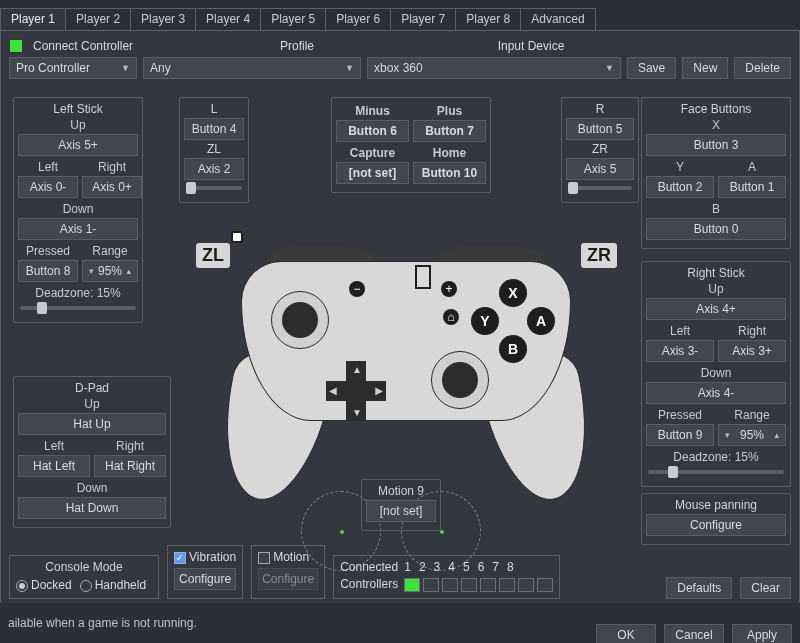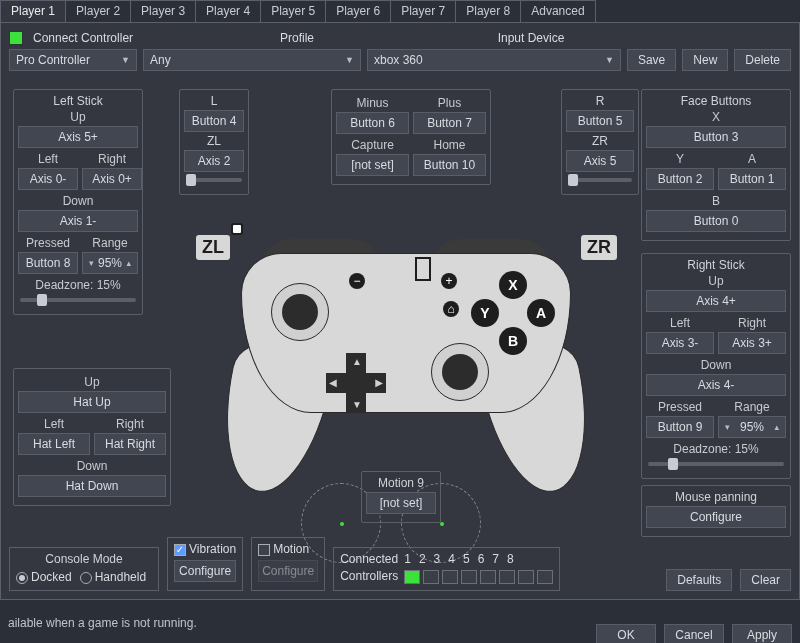--- a/index.html
+++ b/index.html
@@ -1,37 +1,37 @@
 <!DOCTYPE html>
 <html><head>
 <meta charset="utf-8">
 <style>
   * { box-sizing: border-box; margin: 0; padding: 0; font-family: "Segoe UI", Arial, sans-serif; }
   body { background: #2b2f37; color: #d8dbe0; font-size: 12px; width: 800px; height: 643px; overflow: hidden; position: relative; }
   
-  .tabs { display: flex; height: 22px; }
+  .tabs { display: flex; height: 22px; margin-top: 8px; }
   .tab { padding: 3px 10px; background: #2b2f37; color: #c8cbd2; border: 1px solid #5b606b; border-bottom: none; cursor: pointer; font-size: 12px; margin-right: -1px; }
   .tab.active { background: #34373f; color: #e8eaee; }
   .panel { background: #34373f; border: 1px solid #5b606b; height: 578px; position: relative; }
   
   .toprow { display: flex; align-items: center; padding: 8px 8px 0 8px; gap: 10px; }
   .chk-sq { width: 14px; height: 14px; background: #3ae23a; border: 1px solid #303338; flex: none; }
   .sel, .btn { background: #424651; border: 1px solid #585d68; color: #d8dbe0; font-size: 12px; height: 22px; display: flex; align-items: center; justify-content: center; cursor: pointer; }
   .sel { justify-content: space-between; padding: 0 6px; }
   .btn { padding: 0 10px; }
   .caret { font-size: 9px; color: #b8bcc5; }
   .row2 { display: flex; padding: 4px 8px 8px 8px; gap: 6px; }
   .lblc { text-align: center; font-size: 12px; color: #d8dbe0; }
 
   .body { position: absolute; top: 60px; left: 0; right: 0; bottom: 0; }
 
   .col { position: absolute; }
   .col-ls   { left: 12px;  top: 6px;  width: 130px; }
   .col-lz   { left: 178px; top: 6px;  width: 70px; }
-  .col-cbtn { left: 330px; top: 6px;  width: 160px; }
+  .col-cbtn { left: 330px; top: 6px;  width: 160px; font-weight: bold; }
   .col-rz   { left: 560px; top: 6px;  width: 78px; }
   .col-face { left: 640px; top: 6px;  width: 150px; }
   .col-rs   { left: 640px; top: 170px;width: 150px; }
   .col-dpad { left: 12px;  top: 285px;width: 158px; }
 
   .grp { border: 1px solid #5a5f6a; border-radius: 2px; padding: 4px 4px 6px 4px; margin-bottom: 6px; }
   .glabel { text-align: center; font-size: 12px; color: #cfd2d9; margin-bottom: 2px; }
   .sub   { text-align: center; font-size: 12px; color: #c7cad1; margin-top: 2px; }
   .bindbtn { background: #424651; border: 1px solid #585d68; color: #d8dbe0; height: 22px; display: flex; align-items: center; justify-content: center; cursor: pointer; font-size: 12px; min-width: 60px; margin: 2px auto; }
   .row-lr { display: flex; justify-content: space-between; gap: 4px; }
@@ -283,20 +283,21 @@
           </div>
       </div>
       <div class="grp">
         <div class="glabel">Mouse panning</div>
         <div class="bindbtn" style="min-width:90px;">Configure</div>
       </div>
     </div>
 
     <div class="col col-dpad">
       <div class="grp">
+        <div class="glabel">D-Pad</div>
         <div class="sub">Up</div>
         <div class="bindbtn">Hat Up</div>
         <div class="row-lr">
           <div>
               <div class="sub">Left</div>
                <div class="bindbtn">Hat Left</div>
             </div>
           <div>
               <div class="sub">Right</div>
                <div class="bindbtn">Hat Right</div>

